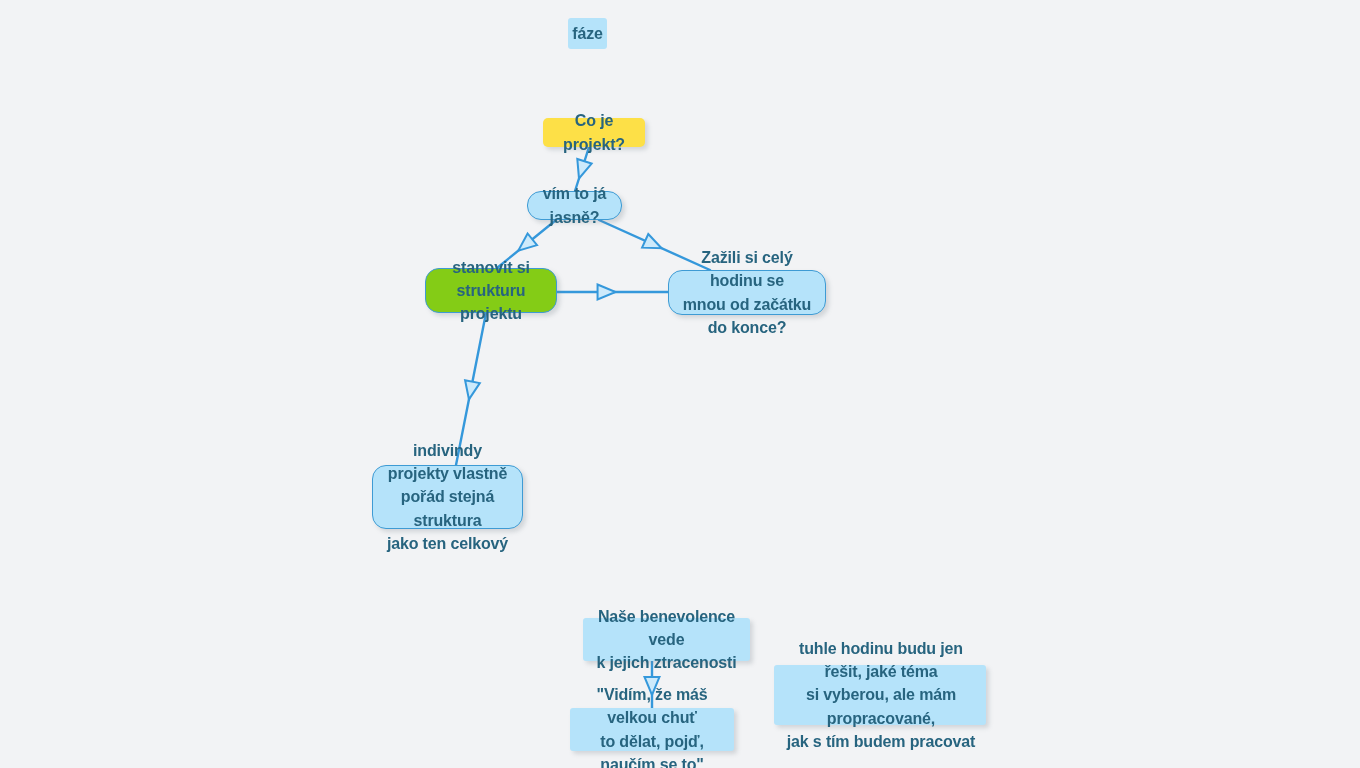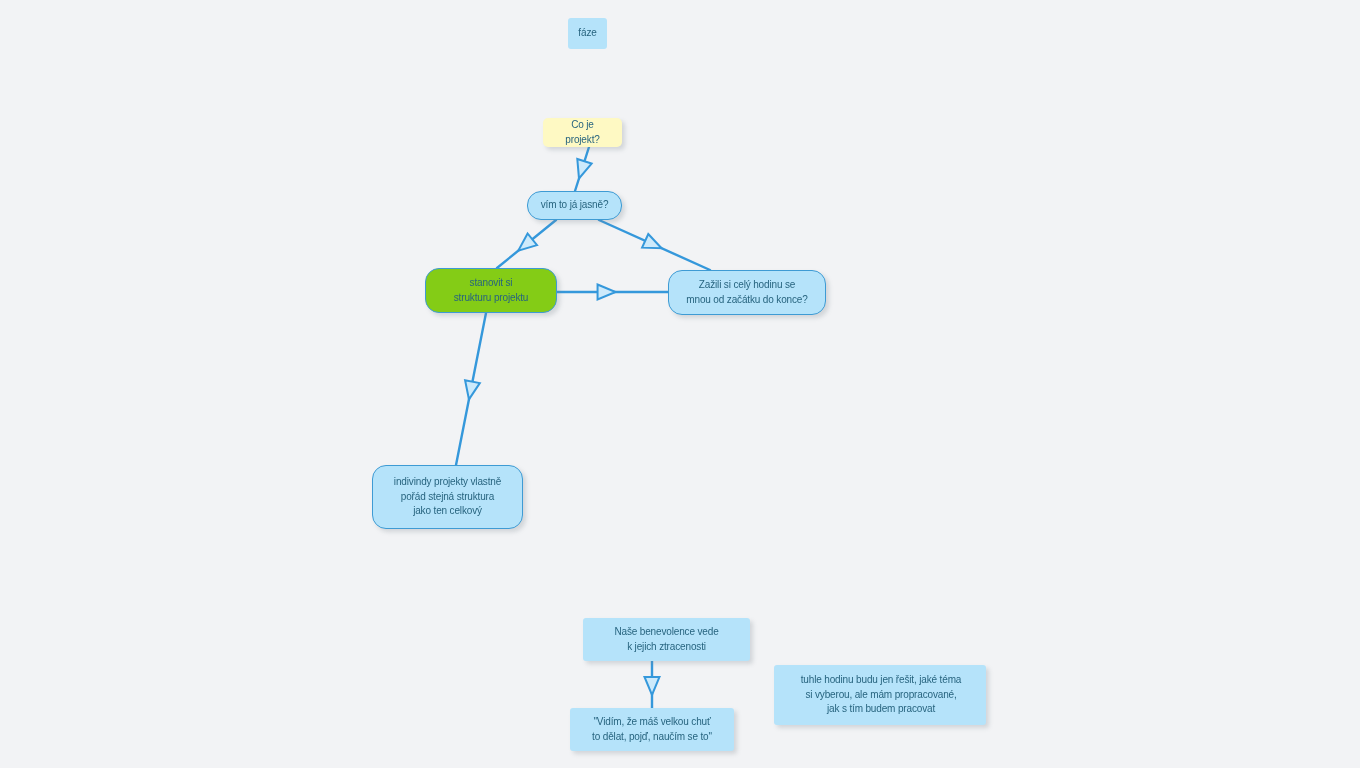--- a/index.html
+++ b/index.html
@@ -26,22 +26,22 @@
     left: 0; top: 0;
     width: 1360px;
     height: 768px;
     pointer-events: none;
   }
   .node {
     position: absolute;
     box-sizing: border-box;
     background: #b5e3fa;
     color: #27647f;
-    font-size: 10px;
-    font-weight: normal;
+    font-size: 16px;
+    font-weight: bold;
     line-height: 1.45;
     text-align: center;
     display: flex;
     align-items: center;
     justify-content: center;
     padding: 5px 10px;
     white-space: pre-line;
     letter-spacing: -0.15px;
   }
   .node.bordered {
@@ -82,21 +82,21 @@
       <g>
         <line x1="486" y1="313" x2="456" y2="465" stroke="#3598db" stroke-width="2.4" stroke-linecap="round"></line>
         <path d="M -9 -7.5 L 9 0 L -9 7.5 Z" fill="#cdeafb" stroke="#3598db" stroke-width="2" stroke-linejoin="miter" transform="translate(470.70,390.52) rotate(101.16)"></path>
       </g>
       <g>
         <line x1="652" y1="661" x2="652" y2="708" stroke="#3598db" stroke-width="2.4" stroke-linecap="round"></line>
         <path d="M -9 -7.5 L 9 0 L -9 7.5 Z" fill="#cdeafb" stroke="#3598db" stroke-width="2" stroke-linejoin="miter" transform="translate(652.00,685.91) rotate(90.00)"></path>
       </g>
     </svg>
 <div class="node plain" style="left: 568px; top: 18px; width: 39px; height: 31px; background: rgb(181, 227, 250); color: rgb(39, 100, 127);"><span>fáze</span></div>
-    <div class="node rounded shadowed" style="left: 543px; top: 118px; width: 79px; height: 29px; background: #fef9c3; color: rgb(39, 100, 127);"><span>Co je projekt?</span></div>
+    <div class="node rounded shadowed" style="left: 543px; top: 118px; width: 102px; height: 29px; background: #fde047; color: rgb(39, 100, 127);"><span>Co je projekt?</span></div>
     <div class="node bordered shadowed" style="left: 527px; top: 191px; width: 95px; height: 29px; background: rgb(181, 227, 250); color: rgb(39, 100, 127);"><span>vím to já jasně?</span></div>
     <div class="node bordered shadowed" style="left: 425px; top: 268px; width: 132px; height: 45px; background: #84cc16; color: rgb(39, 100, 127);"><span>stanovit si
 strukturu projektu</span></div>
     <div class="node bordered shadowed" style="left: 668px; top: 270px; width: 158px; height: 45px; background: rgb(181, 227, 250); color: rgb(39, 100, 127);"><span>Zažili si celý hodinu se
 mnou od začátku do konce?</span></div>
     <div class="node bordered shadowed" style="left: 372px; top: 465px; width: 151px; height: 64px; background: rgb(181, 227, 250); color: rgb(39, 100, 127);"><span>indivindy projekty vlastně
 pořád stejná struktura
 jako ten celkový</span></div>
     <div class="node plain shadowed" style="left: 583px; top: 618px; width: 167px; height: 43px; background: rgb(181, 227, 250); color: rgb(39, 100, 127);"><span>Naše benevolence vede
 k jejich ztracenosti</span></div>

